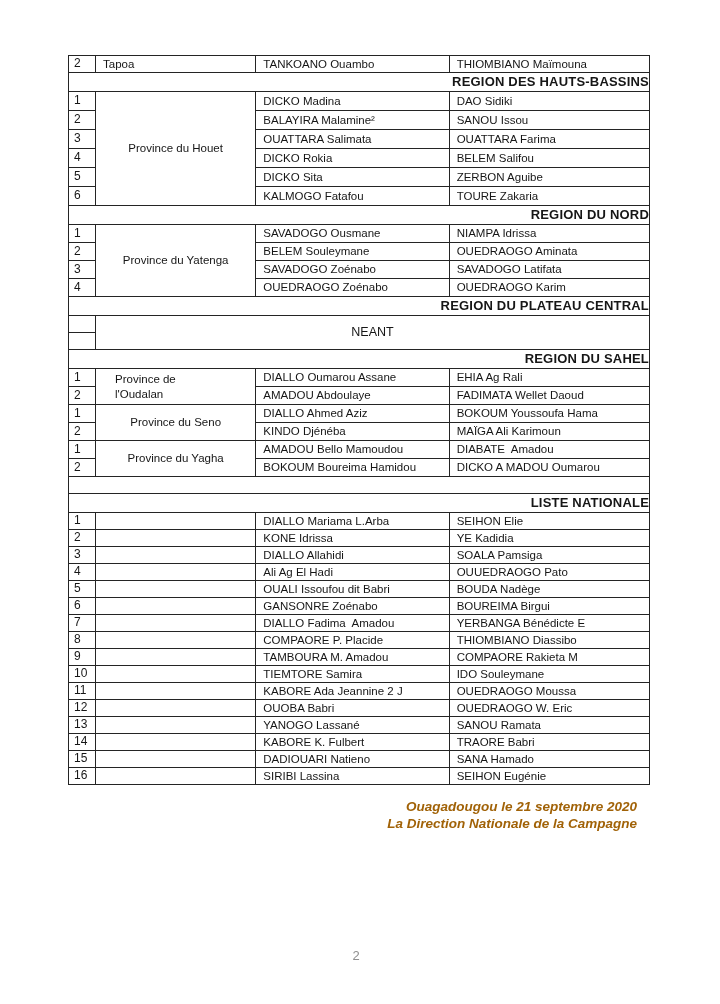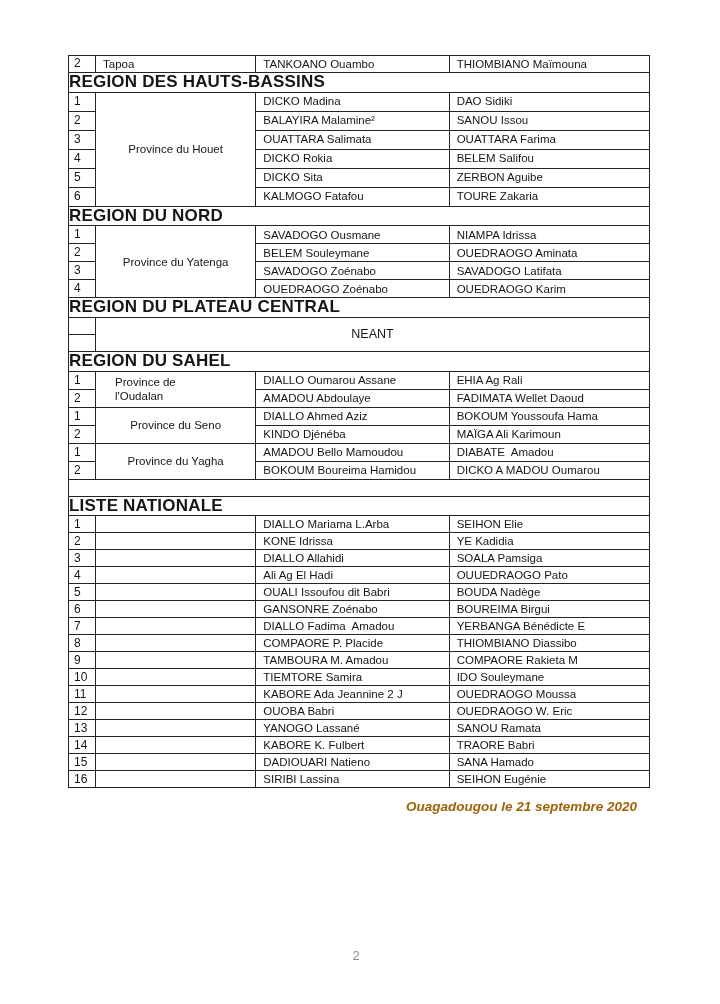--- a/index.html
+++ b/index.html
@@ -13,21 +13,21 @@
     border-collapse:collapse;table-layout:fixed;width:582px;
   }
   .doc-table td{
     border:1px solid #242424;
     font-size:11.5px;line-height:1.1;
     padding:0 2px 0 7px;vertical-align:middle;
     overflow:hidden;white-space:nowrap;
   }
   td.num{font-size:12px;padding-left:5px;}
   td.hdr-cell{
-    font-weight:bold;font-size:17px;text-align:left;
+    font-weight:bold;font-size:13px;text-align:right;
     padding:0;letter-spacing:.2px;
   }
   td.province{
     text-align:center;padding:0 2px;white-space:pre-line;line-height:1.25;
   }
   td.province.left{text-align:left;padding-left:19px;}
   td.neant-cell{text-align:center;font-size:12.5px;padding:0;font-weight:normal;}
   td.blank{padding:0;}
   .footer{
     position:absolute;top:798px;right:83px;text-align:right;
@@ -260,15 +260,16 @@
         <td class="num">16</td>
         <td class="blank"></td>
         <td>SIRIBI Lassina</td>
         <td>SEIHON Eugénie</td>
       </tr>
     </tbody>
 </table>
 
 <div class="footer">
   <div>Ouagadougou le 21 septembre 2020</div>
+  <div>La Direction Nationale de la Campagne</div>
 </div>
 
 <div class="page-number">2</div>
 
 </body></html>

